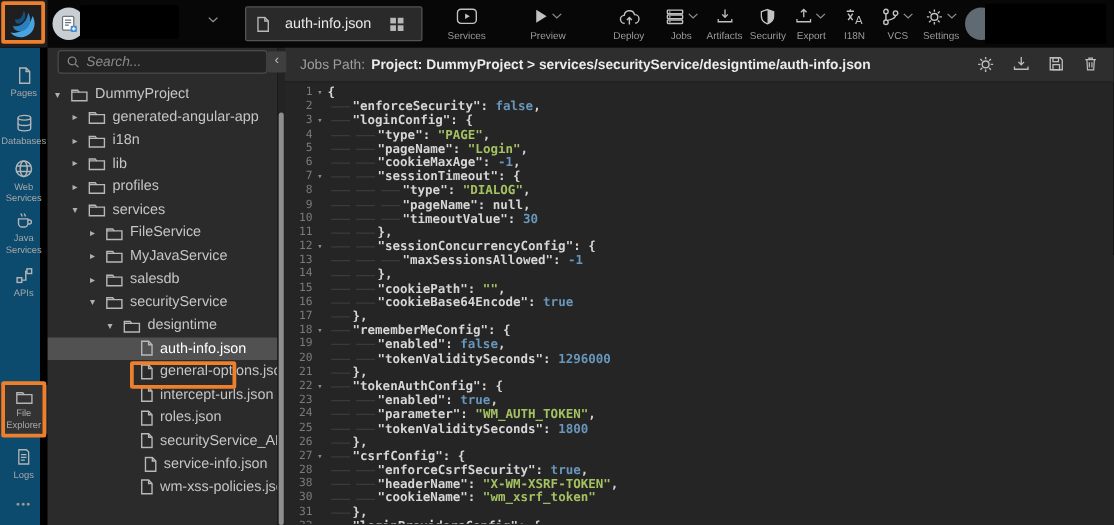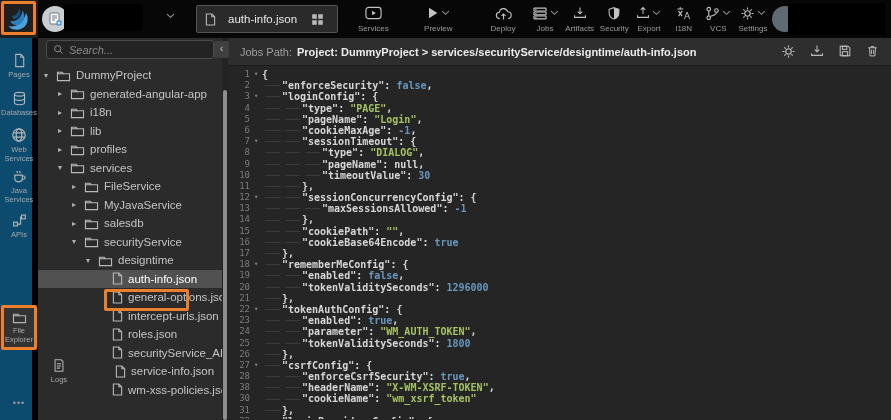--- a/index.html
+++ b/index.html
@@ -325,21 +325,21 @@
       </div>
       <div class="sb-item active" style="top: 270px;">
         <span class="sb-ico">
           <svg width="15" height="13" viewBox="0 0 16 14">
             <path d="M1.5 12.5v-9h5l1.4 1.6h6.6v7.4z" fill="none" stroke="currentColor" stroke-width="1.2"></path>
             <path d="M1.5 5.1h6.4" fill="none" stroke="currentColor" stroke-width="1.2"></path>
           </svg>
         </span>
         <div class="sb-label">File Explorer</div>
       </div>
-      <div class="sb-item" style="top: 317px; margin-left: 40px;">
+      <div class="sb-item" style="top: 317px;">
         <span class="sb-ico">
           <svg width="14" height="15" viewBox="0 0 16 16">
             <path d="M3.5 1.5h7l2 2v11h-9z" fill="none" stroke="currentColor" stroke-width="1.2"></path>
             <path d="M5.5 6h5M5.5 8.5h5M5.5 11h3.5" fill="none" stroke="currentColor" stroke-width="1.2"></path>
           </svg>
         </span>
         <div class="sb-label">Logs</div>
       </div>
       <div class="sb-dots" style="top: 360px;">•••</div>
     </nav>

